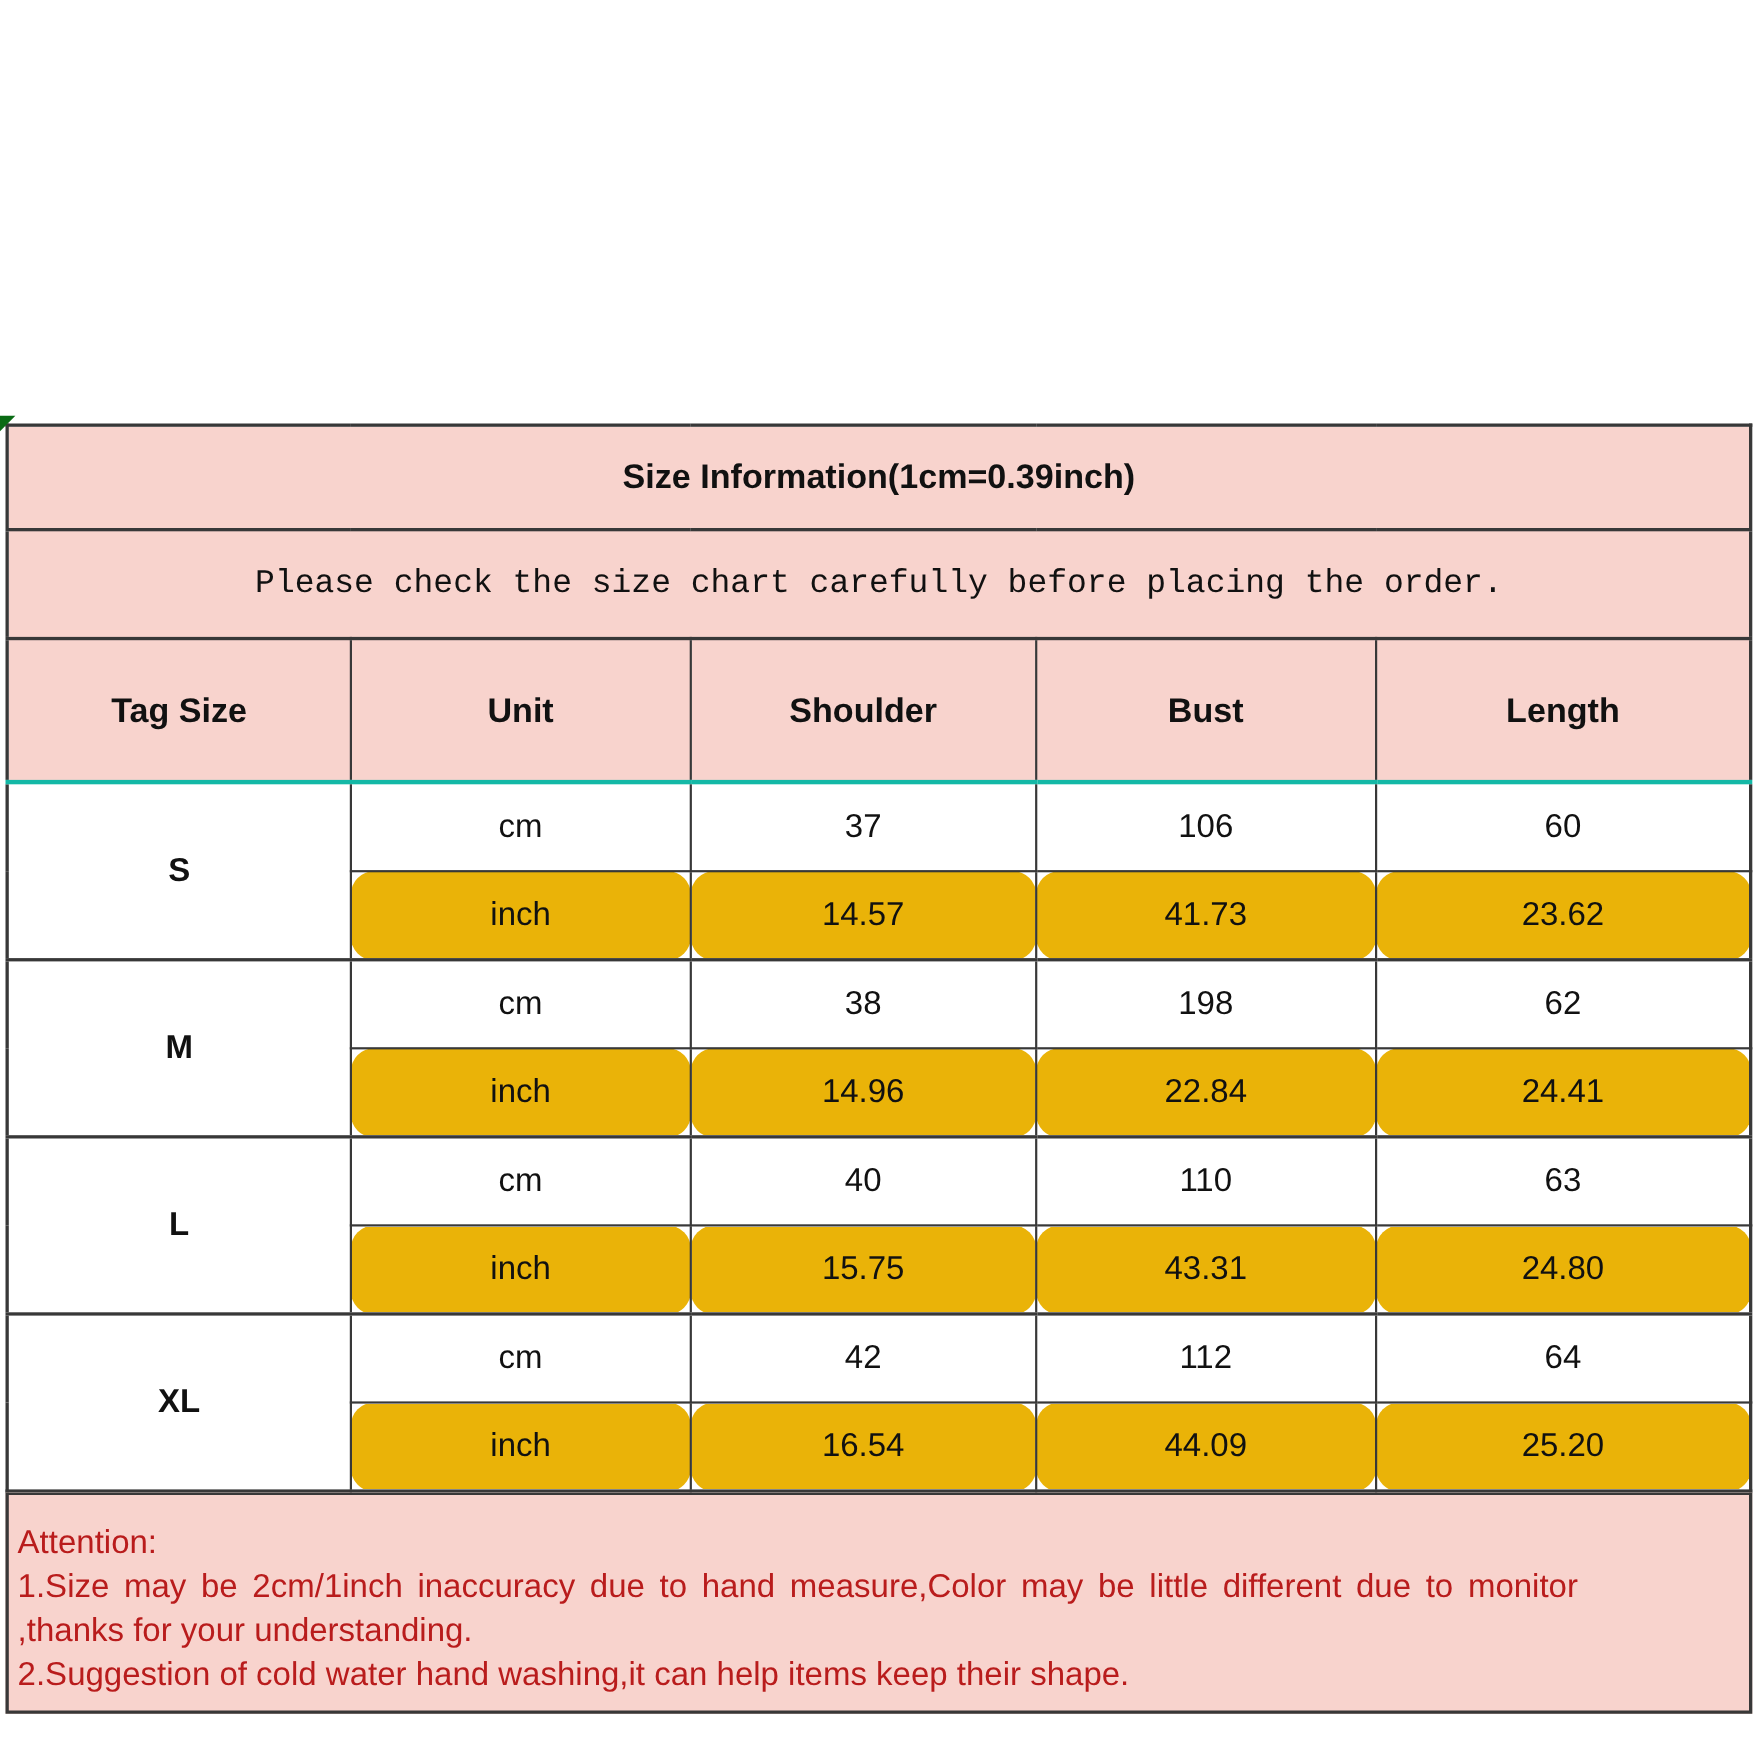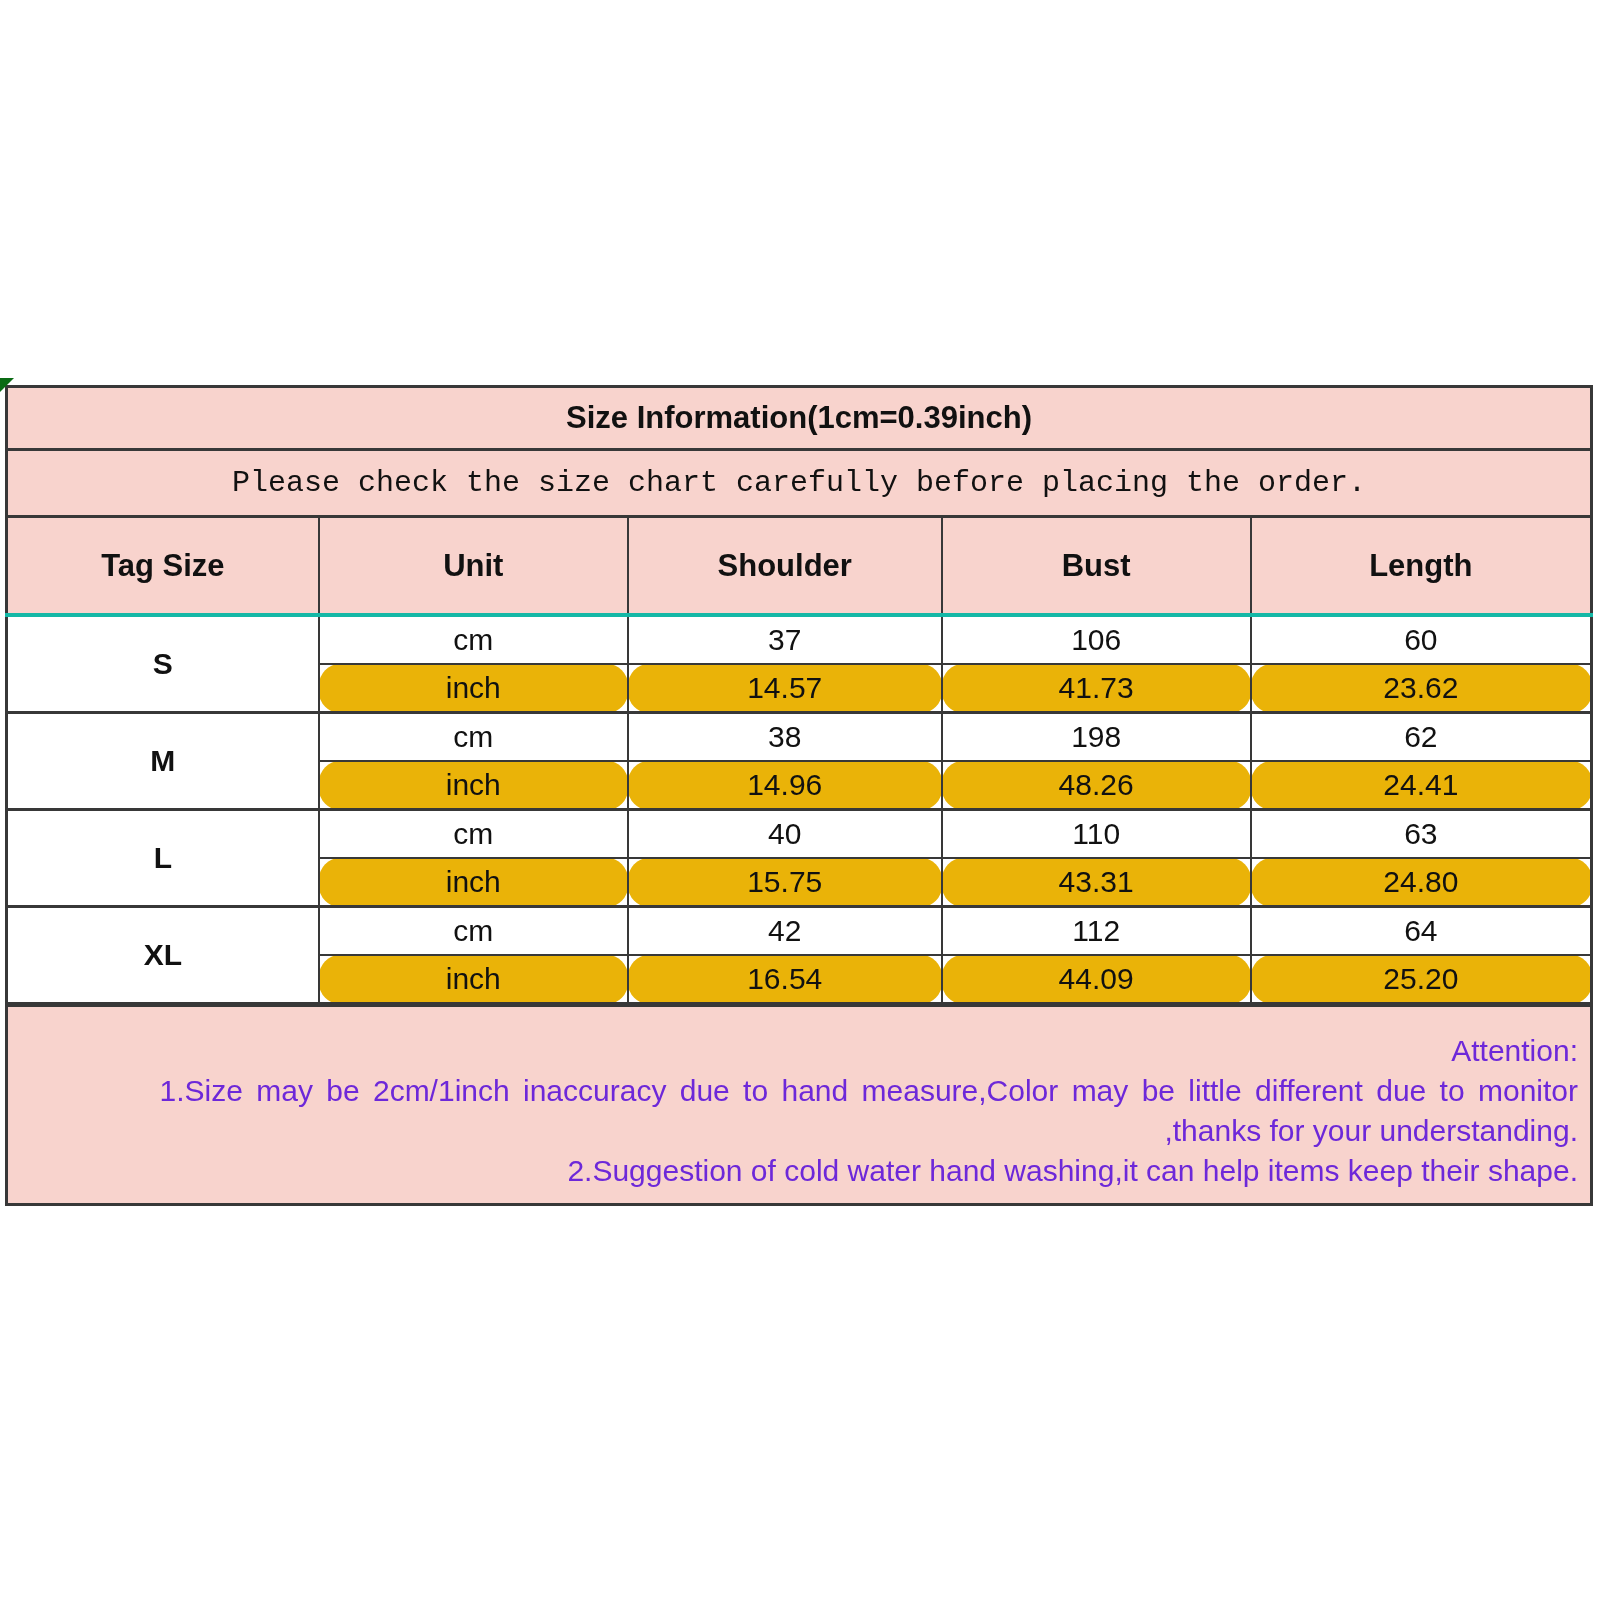--- a/index.html
+++ b/index.html
@@ -36,21 +36,21 @@
   table.size-chart {
     width: 100%;
     border-collapse: collapse;
     table-layout: fixed;
     border: 3px solid #383838;
   }
   table.size-chart td {
     border: 2px solid #383838;
     text-align: center;
     vertical-align: middle;
-    padding: 0;
+    padding: 16px;
     font-size: 30px;
     overflow: hidden;
   }
   col.c1 { width: 19.7%; }
   col.c2 { width: 19.5%; }
   col.c3 { width: 19.8%; }
   col.c4 { width: 19.5%; }
   col.c5 { width: 21.5%; }
 
   tr.r-title td {
@@ -87,22 +87,22 @@
   .attention-box {
     box-sizing: border-box;
     width: 100%;
     margin-top: 0px;
     background: #f8d3cd;
     border: 3px solid #383838;
     border-top-width: 2px;
     padding: 24px 12px 12px 8px;
     font-size: 30px;
     line-height: 40px;
-    text-align: right;
-    color: #6d28d9;
+    text-align: left;
+    color: #b91c1c;
   }
   .attention-box .att-line { white-space: nowrap; }
   .attention-box .att-wide { word-spacing: 5px; }
 </style>
 </head>
 <body>
 
 <div class="stage">
   <div class="corner-tri"></div>
 
@@ -147,21 +147,21 @@
         <tr class="r-data group-top">
           <td class="tag-cell" rowspan="2">M</td>
           <td class="cell-white">cm</td>
           <td class="cell-white">38</td>
           <td class="cell-white">198</td>
           <td class="cell-white">62</td>
         </tr>
         <tr class="r-data">
           <td class="cell-pink">inch</td>
           <td class="cell-pink">14.96</td>
-          <td class="cell-pink">48.26</td>
+          <td class="cell-pink">22.84</td>
           <td class="cell-pink">24.41</td>
         </tr>
 
         <tr class="r-data group-top">
           <td class="tag-cell" rowspan="2">L</td>
           <td class="cell-white">cm</td>
           <td class="cell-white">40</td>
           <td class="cell-white">110</td>
           <td class="cell-white">63</td>
         </tr>

